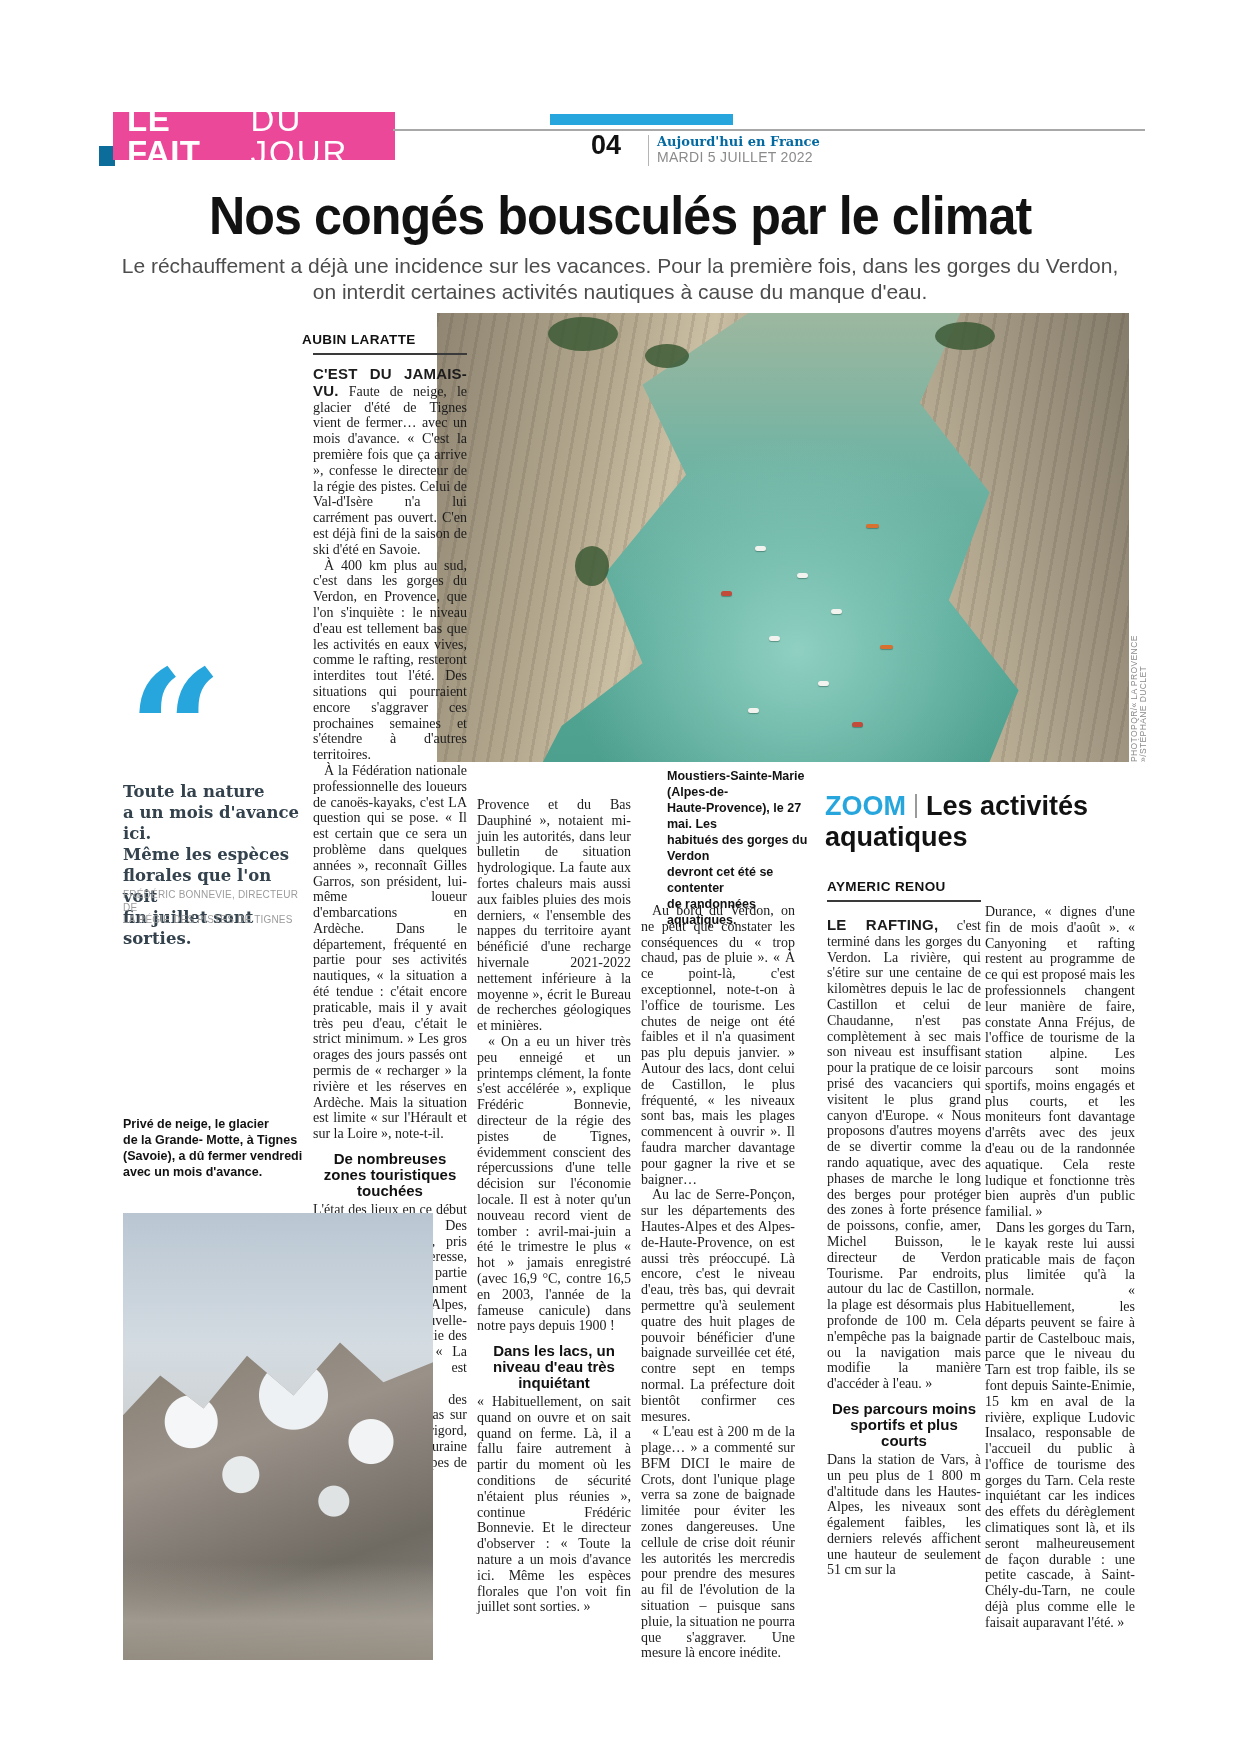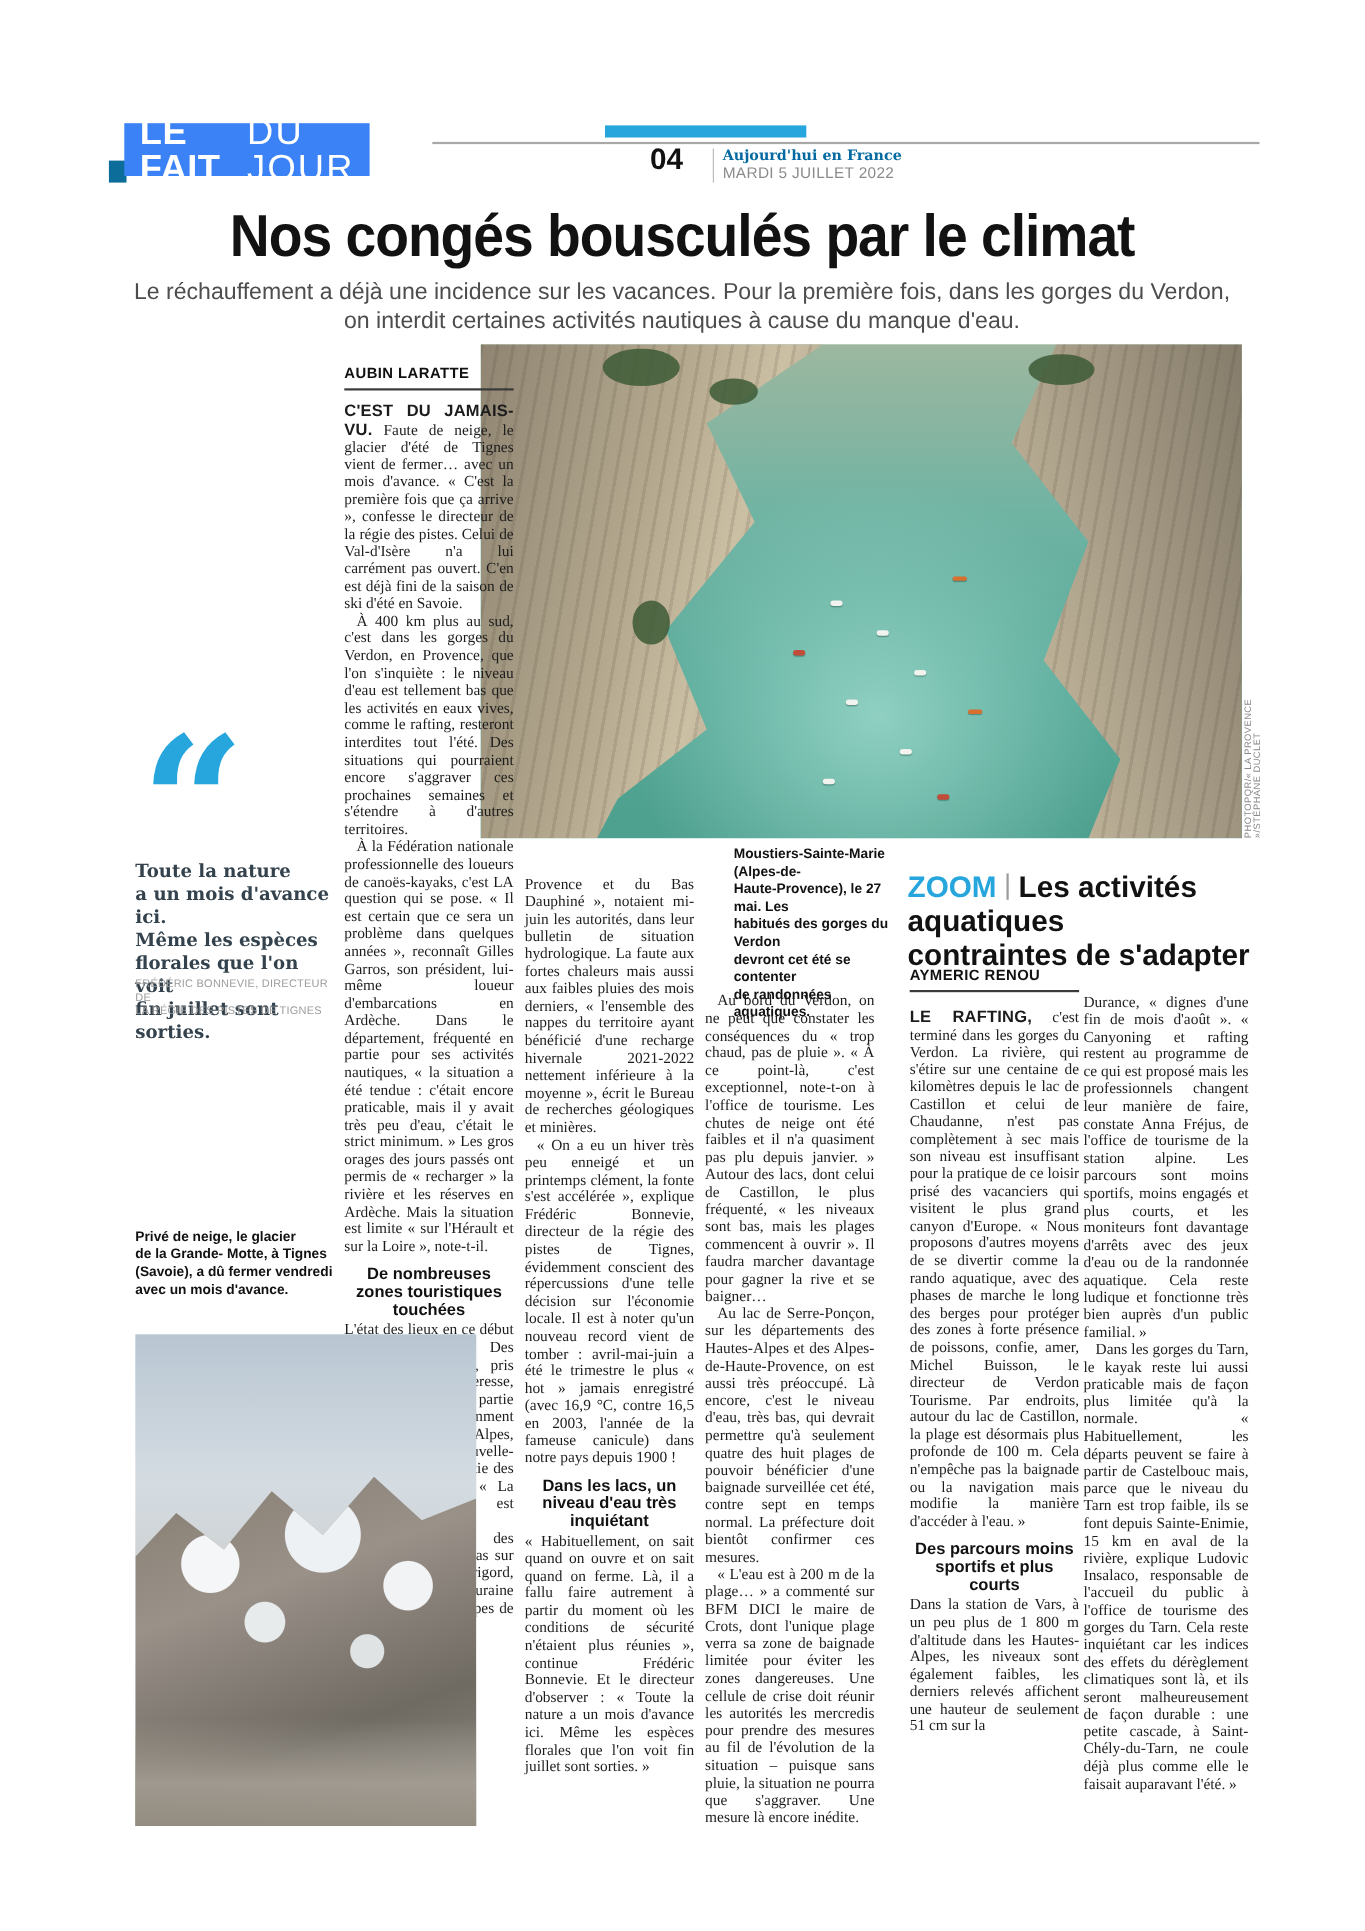--- a/index.html
+++ b/index.html
@@ -3,21 +3,21 @@
 <meta charset="utf-8">
 <style>
   html,body{margin:0;padding:0;background:#ffffff;}
   .page{position:relative;width:1241px;height:1755px;background:#ffffff;overflow:hidden;
         font-family:"Liberation Serif",serif;color:#1c1c1c;}
   .abs{position:absolute;}
   .pre{white-space:pre-line;}
 
   
   .banner-fold{left:99px;top:146px;width:16px;height:20px;background:#0d6d9a;}
-  .banner{left:113px;top:112px;width:223px;height:48px;background:#3b82f6;color:#fff;
+  .banner{left:113px;top:112px;width:282px;height:48px;background:#ec4899;color:#fff;
           display:flex;align-items:center;padding-left:14px;box-sizing:border-box;}
   .banner .b1{font:800 33px/1 "Liberation Sans",sans-serif;letter-spacing:.5px;margin-right:10px;}
   .banner .b2{font:300 33px/1 "Liberation Sans",sans-serif;letter-spacing:2px;}
   .hdr-rule{left:393px;top:129px;width:752px;height:2px;background:#a8a8a8;}
   .hdr-bluebar{left:550px;top:114px;width:183px;height:11px;background:#27a6dd;}
   .pagenum{left:591px;top:132px;font:900 27px/1 "Liberation Sans",sans-serif;color:#111;}
   .hdr-vdiv{left:648px;top:135px;width:1px;height:31px;background:#b5b5b5;}
   .masthead{left:657px;top:135px;font:700 13px/1 "DejaVu Serif",serif;color:#0369a1;}
   .hdr-date{left:657px;top:150px;font:400 14px/1 "Liberation Sans",sans-serif;color:#8b8b8b;letter-spacing:.3px;}
 
@@ -129,21 +129,21 @@
     <div class="boat" style="left:45%;top:88%;"></div>
     <div class="boat red" style="left:60%;top:91%;"></div>
   </div>
   <div class="abs photo-credit">PHOTOPQR/« LA PROVENCE »/STÉPHANE DUCLET</div>
   <div class="abs caption photo-caption pre">Moustiers-Sainte-Marie (Alpes-de-
 Haute-Provence), le 27 mai. Les
 habitués des gorges du Verdon
 devront cet été se contenter
 de randonnées aquatiques.</div>
 
-  <div class="abs byline" style="left:313px;top:333px;">AUBIN LARATTE</div>
+  <div class="abs byline" style="left:302px;top:333px;">AUBIN LARATTE</div>
   <div class="abs byline-rule" style="left:313px;top:353px;width:154px;"></div>
 
   <div class="abs col" style="left:313px;top:366px;">
     <p><span class="lead-in">C'EST DU JAMAIS-VU.</span><span> Faute de neige, le glacier d'été de Tignes vient de fermer… avec un mois d'avance. « C'est la première fois que ça arrive », confesse le directeur de la régie des pistes. Celui de Val-d'Isère n'a lui carrément pas ouvert. C'en est déjà fini de la saison de ski d'été en Savoie.</span></p>
     <p class="indent">À 400 km plus au sud, c'est dans les gorges du Verdon, en Provence, que l'on s'inquiète : le niveau d'eau est tellement bas que les activités en eaux vives, comme le rafting, resteront interdites tout l'été. Des situations qui pourraient encore s'aggraver ces prochaines semaines et s'étendre à d'autres territoires.</p>
     <p class="indent">À la Fédération nationale professionnelle des loueurs de canoës-kayaks, c'est LA question qui se pose. « Il est certain que ce sera un problème dans quelques années », reconnaît Gilles Garros, son président, lui-même loueur d'embarcations en Ardèche. Dans le département, fréquenté en partie pour ses activités nautiques, « la situation a été tendue : c'était encore praticable, mais il y avait très peu d'eau, c'était le strict minimum. » Les gros orages des jours passés ont permis de « recharger » la rivière et les réserves en Ardèche. Mais la situation est limite « sur l'Hérault et sur la Loire », note-t-il.</p>
     <div class="col-subhead">De nombreuses zones touristiques touchées</div>
     <p>L'état des lieux en ce début juillet est critique. Des arrêtés préfectoraux, pris pour contrer la sécheresse, couvrent une large partie du territoire, notamment Auvergne - Rhône-Alpes, le nord de la Nouvelle-Aquitaine et une partie des Pays de la Loire. « La situation est particulièrement préoccupante, avec des niveaux bas à très bas sur les nappes entre Périgord, Vendée, Maine et Touraine ainsi que sur les nappes de la Côte d'Azur, de</p>
   </div>
 
@@ -173,21 +173,20 @@
 (Savoie), a dû fermer vendredi
 avec un mois d'avance.</div>
 
   <div class="abs glacier">
     <div class="rock"></div>
     <div class="scree"></div>
   </div>
 
   <div class="abs zoom-title">
     <span class="zoom-kicker">ZOOM</span><span class="zoom-sep"></span><span>Les activités aquatiques</span><br>
-    <span>contraintes de s'adapter</span>
   </div>
 
   <div class="abs byline" style="left:827px;top:880px;">AYMERIC RENOU</div>
   <div class="abs byline-rule" style="left:827px;top:900px;width:154px;"></div>
 
   <div class="abs col" style="left:827px;top:917px;">
     <p><span class="lead-in">LE RAFTING,</span><span> c'est terminé dans les gorges du Verdon. La rivière, qui s'étire sur une centaine de kilomètres depuis le lac de Castillon et celui de Chaudanne, n'est pas complètement à sec mais son niveau est insuffisant pour la pratique de ce loisir prisé des vacanciers qui visitent le plus grand canyon d'Europe. « Nous proposons d'autres moyens de se divertir comme la rando aquatique, avec des phases de marche le long des berges pour protéger des zones à forte présence de poissons, confie, amer, Michel Buisson, le directeur de Verdon Tourisme. Par endroits, autour du lac de Castillon, la plage est désormais plus profonde de 100 m. Cela n'empêche pas la baignade ou la navigation mais modifie la manière d'accéder à l'eau. »</span></p>
     <div class="col-subhead pre">Des parcours moins
 sportifs et plus courts</div>
     <p>Dans la station de Vars, à un peu plus de 1 800 m d'altitude dans les Hautes-Alpes, les niveaux sont également faibles, les derniers relevés affichent une hauteur de seulement 51 cm sur la</p>

